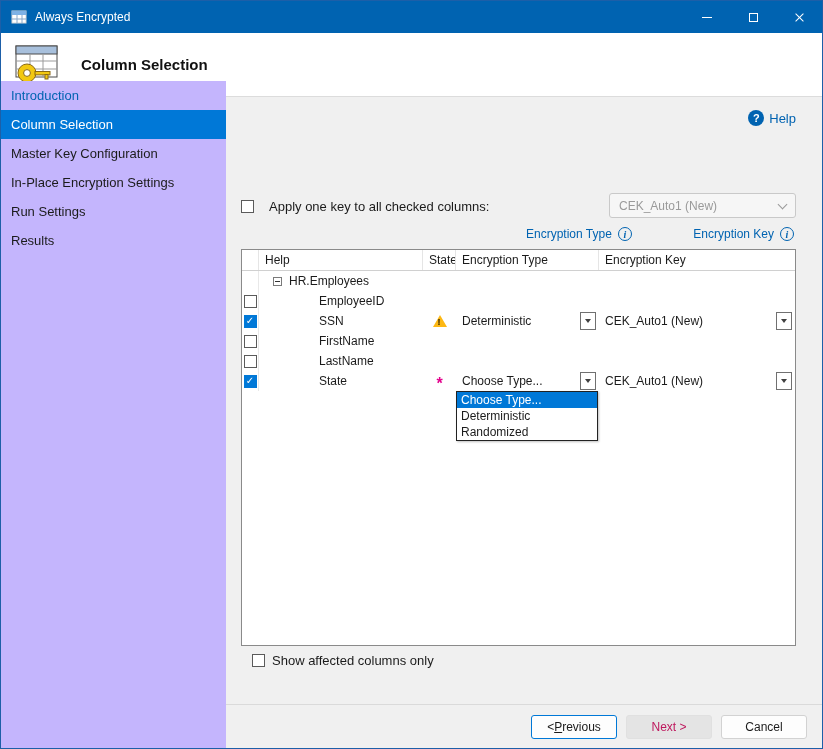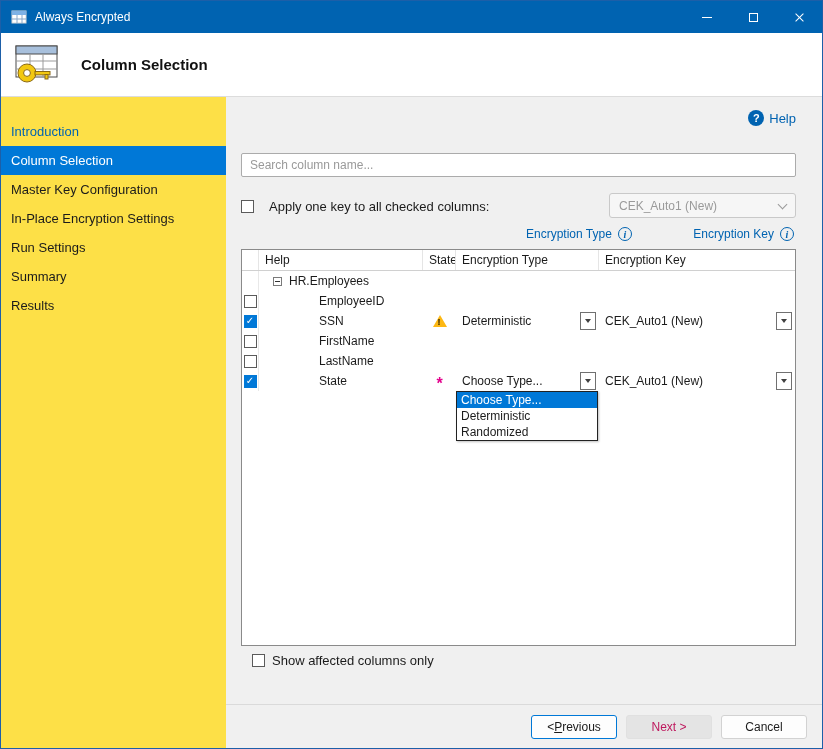--- a/index.html
+++ b/index.html
@@ -18,21 +18,21 @@
   .ic-x::before, .ic-x::after { content:""; position:absolute; left:5px; top:0; width:1px; height:11px; background:#fff; }
   .ic-x::before { transform:rotate(45deg); }
   .ic-x::after { transform:rotate(-45deg); }
 
   
   .header { position:absolute; top:32px; left:0; right:0; height:64px; background:#fff; border-bottom:1px solid #DCDCDC; }
   .header-icon { position:absolute; left:12px; top:9px; }
   .header-title { position:absolute; left:80px; top:0; height:64px; line-height:64px; font-size:15px; font-weight:bold; color:#111; }
 
   
-  .sidebar { position:absolute; top:96px; left:0; bottom:0; width:225px; background:#fde047; padding-top:20px; }
+  .sidebar { position:absolute; top:80px; left:0; bottom:0; width:225px; background:#c4b5fd; padding-top:0; }
   .side-item { height:29px; line-height:29px; padding-left:10px; font-size:13px; color:#1b1b1b; cursor:default; white-space:nowrap; }
   .side-item.visited { color:#0063B1; }
   .side-item.current { background:#0078D7; color:#fff; }
 
   
   .content { position:absolute; top:96px; left:225px; right:0; bottom:44px; background:#F0F0F0; }
 
   .help { position:absolute; top:13px; right:26px; display:flex; align-items:center; gap:5px; color:#0063B1; font-size:13px; cursor:default; }
   .help-icon { width:16px; height:16px; border-radius:50%; background:#0063B1; color:#fff; font-size:11px; font-weight:bold; display:flex; align-items:center; justify-content:center; }
 
@@ -139,32 +139,30 @@
     </span>
     <span class="header-title">Column Selection</span>
   </div>
 
   <div class="sidebar">
     <div class="side-item visited">Introduction</div>
     <div class="side-item current">Column Selection</div>
     <div class="side-item">Master Key Configuration</div>
     <div class="side-item">In-Place Encryption Settings</div>
     <div class="side-item">Run Settings</div>
-    <div class="side-item">Summary</div>
     <div class="side-item">Results</div>
   </div>
 
   <div class="content">
 
     <div class="help">
       <span class="help-icon">?</span>
       <span>Help</span>
     </div>
 
-    <input class="search" type="text" placeholder="Search column name..." style="">
 
     <div class="apply-row">
       <span class="checkbox"></span>
       <span class="apply-label">Apply one key to all checked columns:</span>
       <div class="apply-combo">
         <span>CEK_Auto1 (New)</span>
         <span class="chev"></span>
       </div>
     </div>
 

